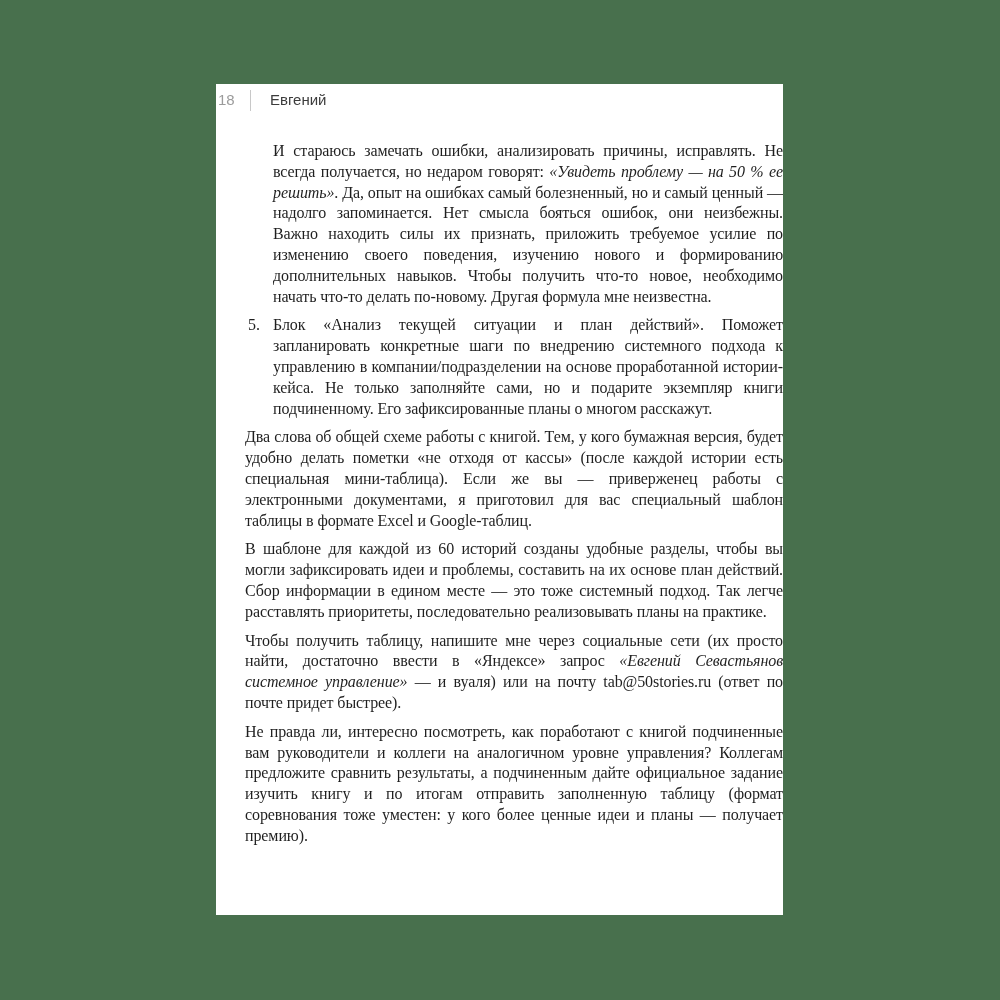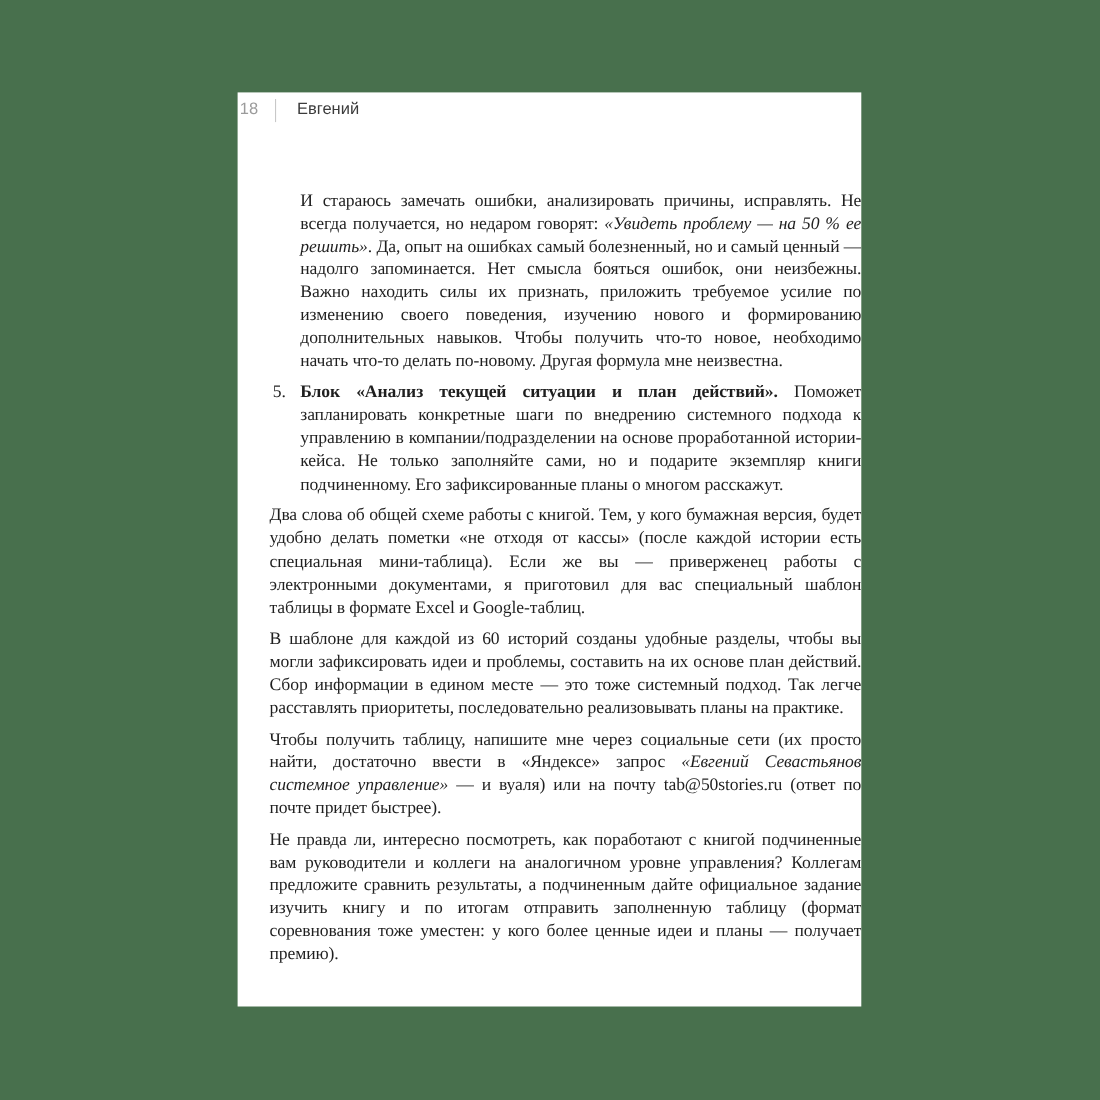--- a/index.html
+++ b/index.html
@@ -64,33 +64,32 @@
     text-align: justify;
   }
   .para {
     margin: 8px 0 0 0;
   }
   .para:first-child {
     margin-top: 0;
   }
   .para.hang {
     margin-left: 28px;
-    margin-top: 32px;
   }
   .para.list-item {
     position: relative;
     margin-left: 28px;
   }
   .list-num {
     position: absolute;
     left: -25px;
     top: 0;
   }
   .seg-i { font-style: italic; }
-  .seg-b { font-weight: bold; }
+  .seg-b { font-weight: normal; }
 </style>
 </head>
 <body>
 
 <div class="canvas">
   <div class="page">
     <div class="page-header">
       <span class="page-num">18</span>
       <span class="header-divider"></span>
       <span class="chapter">Евгений</span>

